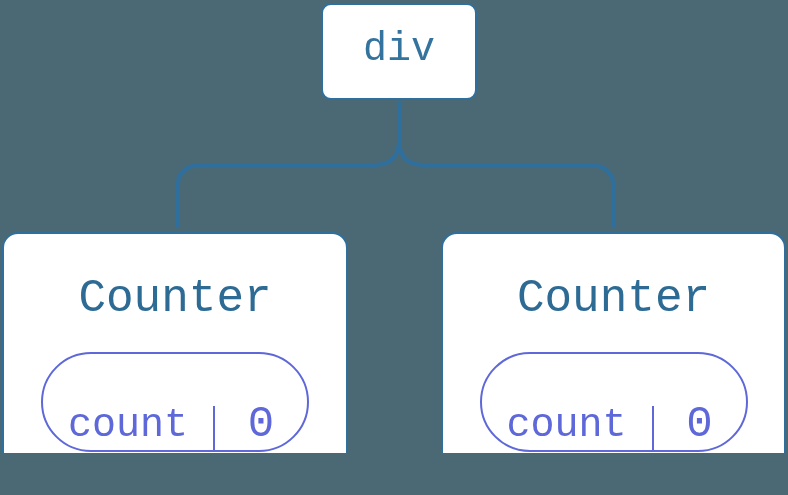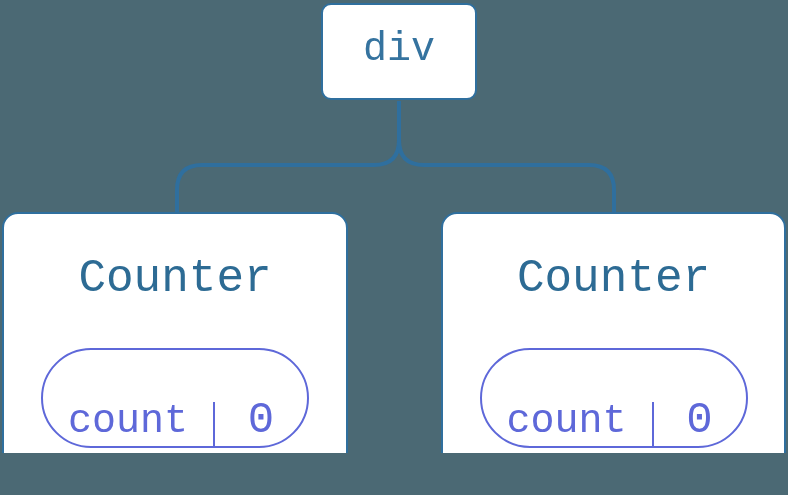--- a/index.html
+++ b/index.html
@@ -45,31 +45,30 @@
   }
   .node-root-label {
     font-size: 40px;
     font-weight: 500;
     color: var(--node-text-blue, #35739F);
     line-height: 1;
     padding-bottom: 4px;
   }
   .card {
     position: absolute;
-    top: 212px;
+    top: 232px;
     height: 260px;
     box-sizing: border-box;
     background: var(--node-fill, #FFFFFF);
     border: 2.5px solid var(--node-blue, #2F6F9E);
     border-radius: 16px;
     display: flex;
     flex-direction: column;
     align-items: center;
     padding-top: 40px;
-    gap: 16px;
   }
   .card.left  { left: 2px;   width: 346px; }
   .card.right { left: 441px; width: 345px; }
   .card-title {
     font-size: 46px;
     font-weight: 500;
     line-height: 50px;
     color: var(--title-blue, #2D6B94);
   }
   .state-pill {

